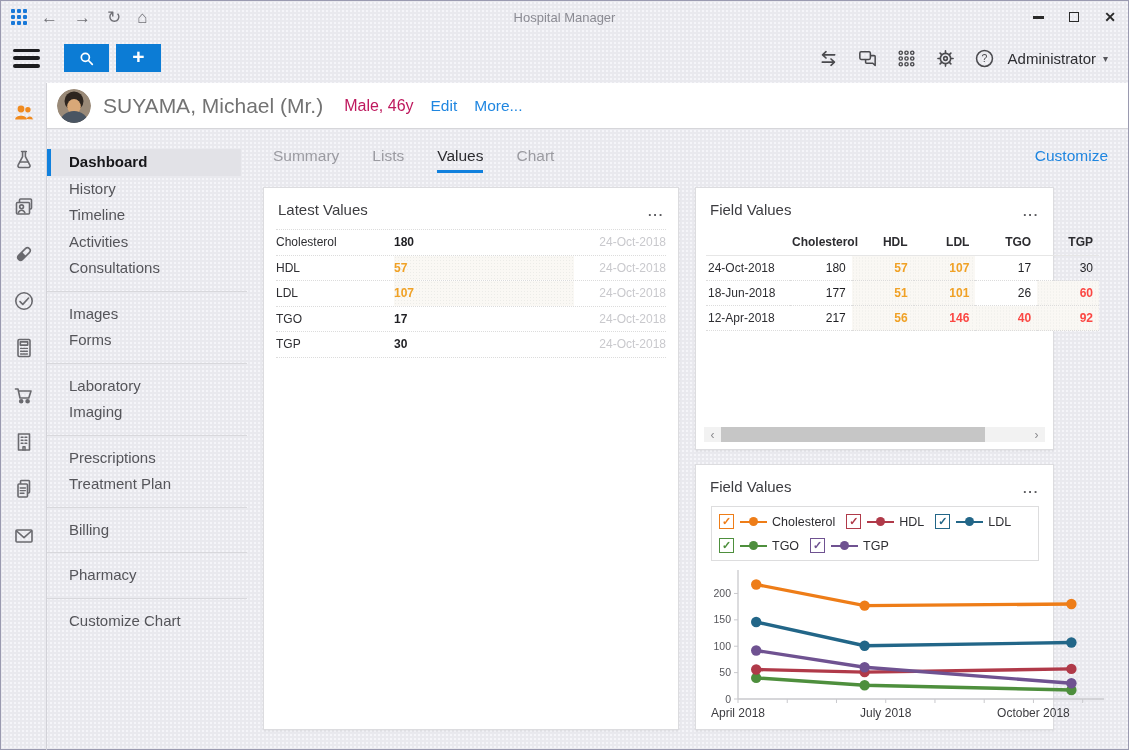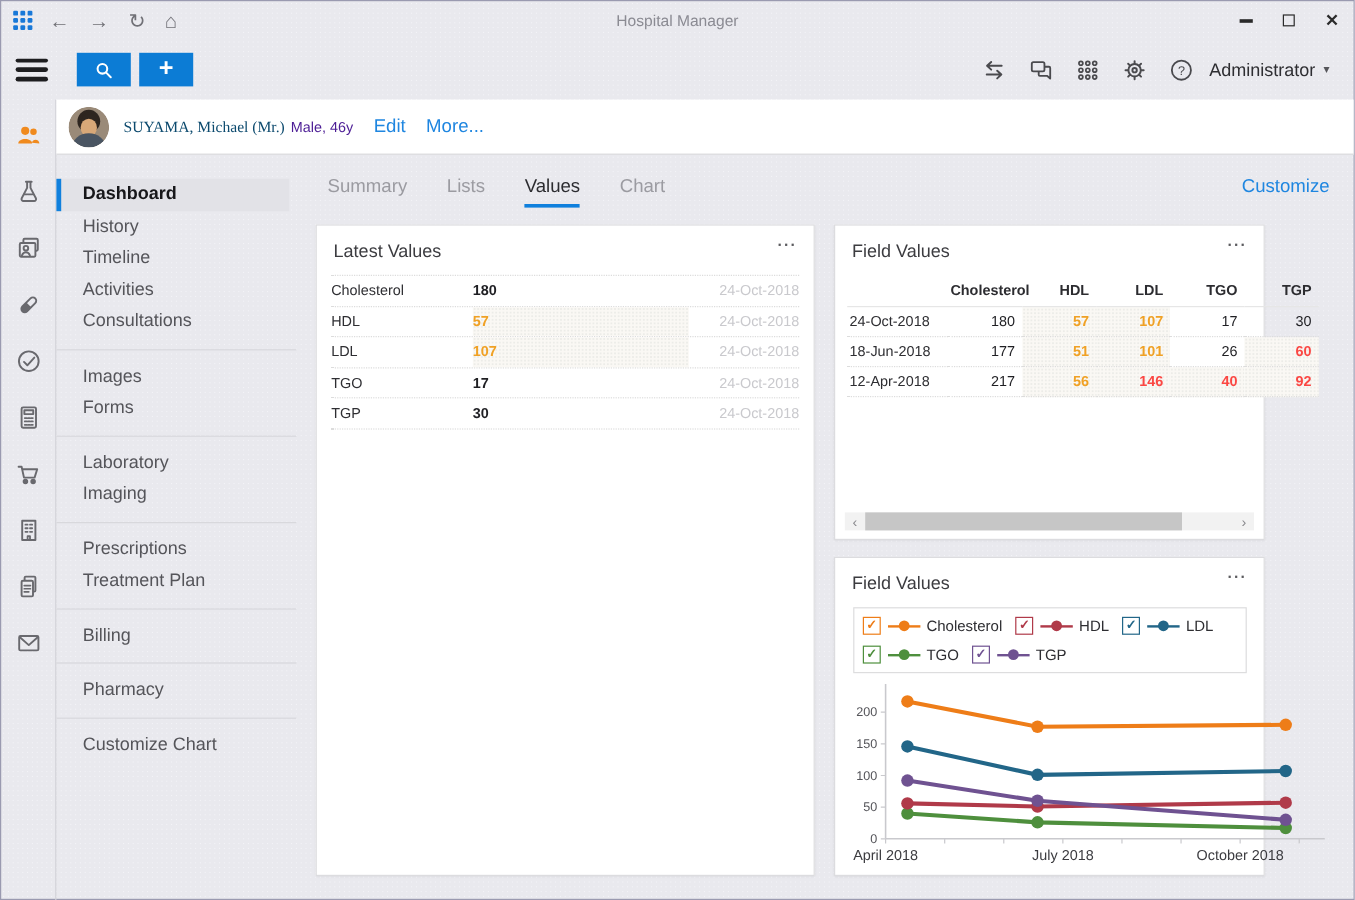--- a/index.html
+++ b/index.html
@@ -37,39 +37,39 @@
   .caret { font-size:10px; color:#55555a; margin-left:7px; }
 
   
   .body { display:flex; height:668px; }
   .rail { width:46px; border-right:1px solid #d2d2d8; display:flex; flex-direction:column; align-items:center; padding-top:6px; flex-shrink:0; }
   .rail-item { width:40px; height:47px; display:flex; align-items:center; justify-content:center; }
   .main-right { flex:1; display:flex; flex-direction:column; min-width:0; }
 
   .patient-bar { height:46px; background:#fff; border-bottom:1px solid #d6d6da; display:flex; align-items:center; padding-left:10px; }
   .avatar { width:34px; height:34px; border-radius:50%; overflow:hidden; flex-shrink:0; }
-  .p-name { font-size:13px; color:#0c4a6e; margin-left:12px;font-family:Liberation Serif, serif; }
-  .p-demo { font-size:12px; color:#4c1d95; margin-left:5px; }
+  .p-name { font-size:21px; color:#737373; margin-left:12px; }
+  .p-demo { font-size:16px; color:#be185d; margin-left:21px; }
   .p-link { font-size:15.5px; color:#1f86e0; margin-left:17px; cursor:pointer; }
 
   .content { flex:1; display:flex; min-height:0; }
   .menu { width:212px; padding-top:20px; flex-shrink:0; }
   .menu-item { height:26.5px; line-height:26.5px; padding-left:22px; font-size:15px; color:#55555a; cursor:pointer; white-space:nowrap; }
   .menu-item.active { font-weight:bold; color:#17171a; background:#e2e2e7; border-left:4px solid #1080dd; padding-left:18px; width:194px; }
   .menu-divider { border-top:1px solid #d8d8dc; margin:9px 12px 9px 0; }
 
   .main { flex:1; padding:18px 20px 0 4px; min-width:0; }
   .tabs-row { display:flex; align-items:flex-start; height:28px; padding-left:10px; }
   .tab { font-size:15.5px; color:#9b9ba1; margin-right:33px; padding-bottom:5px; cursor:pointer; }
   .tab.active { color:#2c2c30; border-bottom:3px solid #1080dd; }
   .customize-link { margin-left:auto; font-size:15.5px; color:#1f86e0; cursor:pointer; }
 
   .cards { display:flex; gap:16px; margin-top:12px; }
   .card { background:#fff; border:1px solid #dcdcdf; box-shadow:0 1px 2px rgba(0,0,0,.07); }
-  .card-header { display:flex; align-items:flex-start; padding:13px 14px 9px 14px; }
+  .card-header { display:flex; align-items:flex-end; padding:13px 14px 9px 14px; }
   .card-title { font-size:15px; color:#3c3c40; }
   .card-menu { margin-left:auto; color:#5a5a5e; font-size:13px; font-weight:bold; letter-spacing:1px; line-height:6px; cursor:pointer; }
 
   .card-latest { width:416px; height:543px; }
   .lv-rows { margin:2px 12px 0 12px; border-top:1px dotted #dcdcdc; }
   .lv-row { display:grid; grid-template-columns:118px 1fr 92px; align-items:center; height:25.5px; border-bottom:1px dotted #dcdcdc; font-size:12px; }
   .lv-label { color:#2e2e32; }
   .lv-valarea { height:100%; display:flex; align-items:center; }
   .lv-value { font-weight:bold; }
   .lv-date { color:#c9c9cd; text-align:right; }

